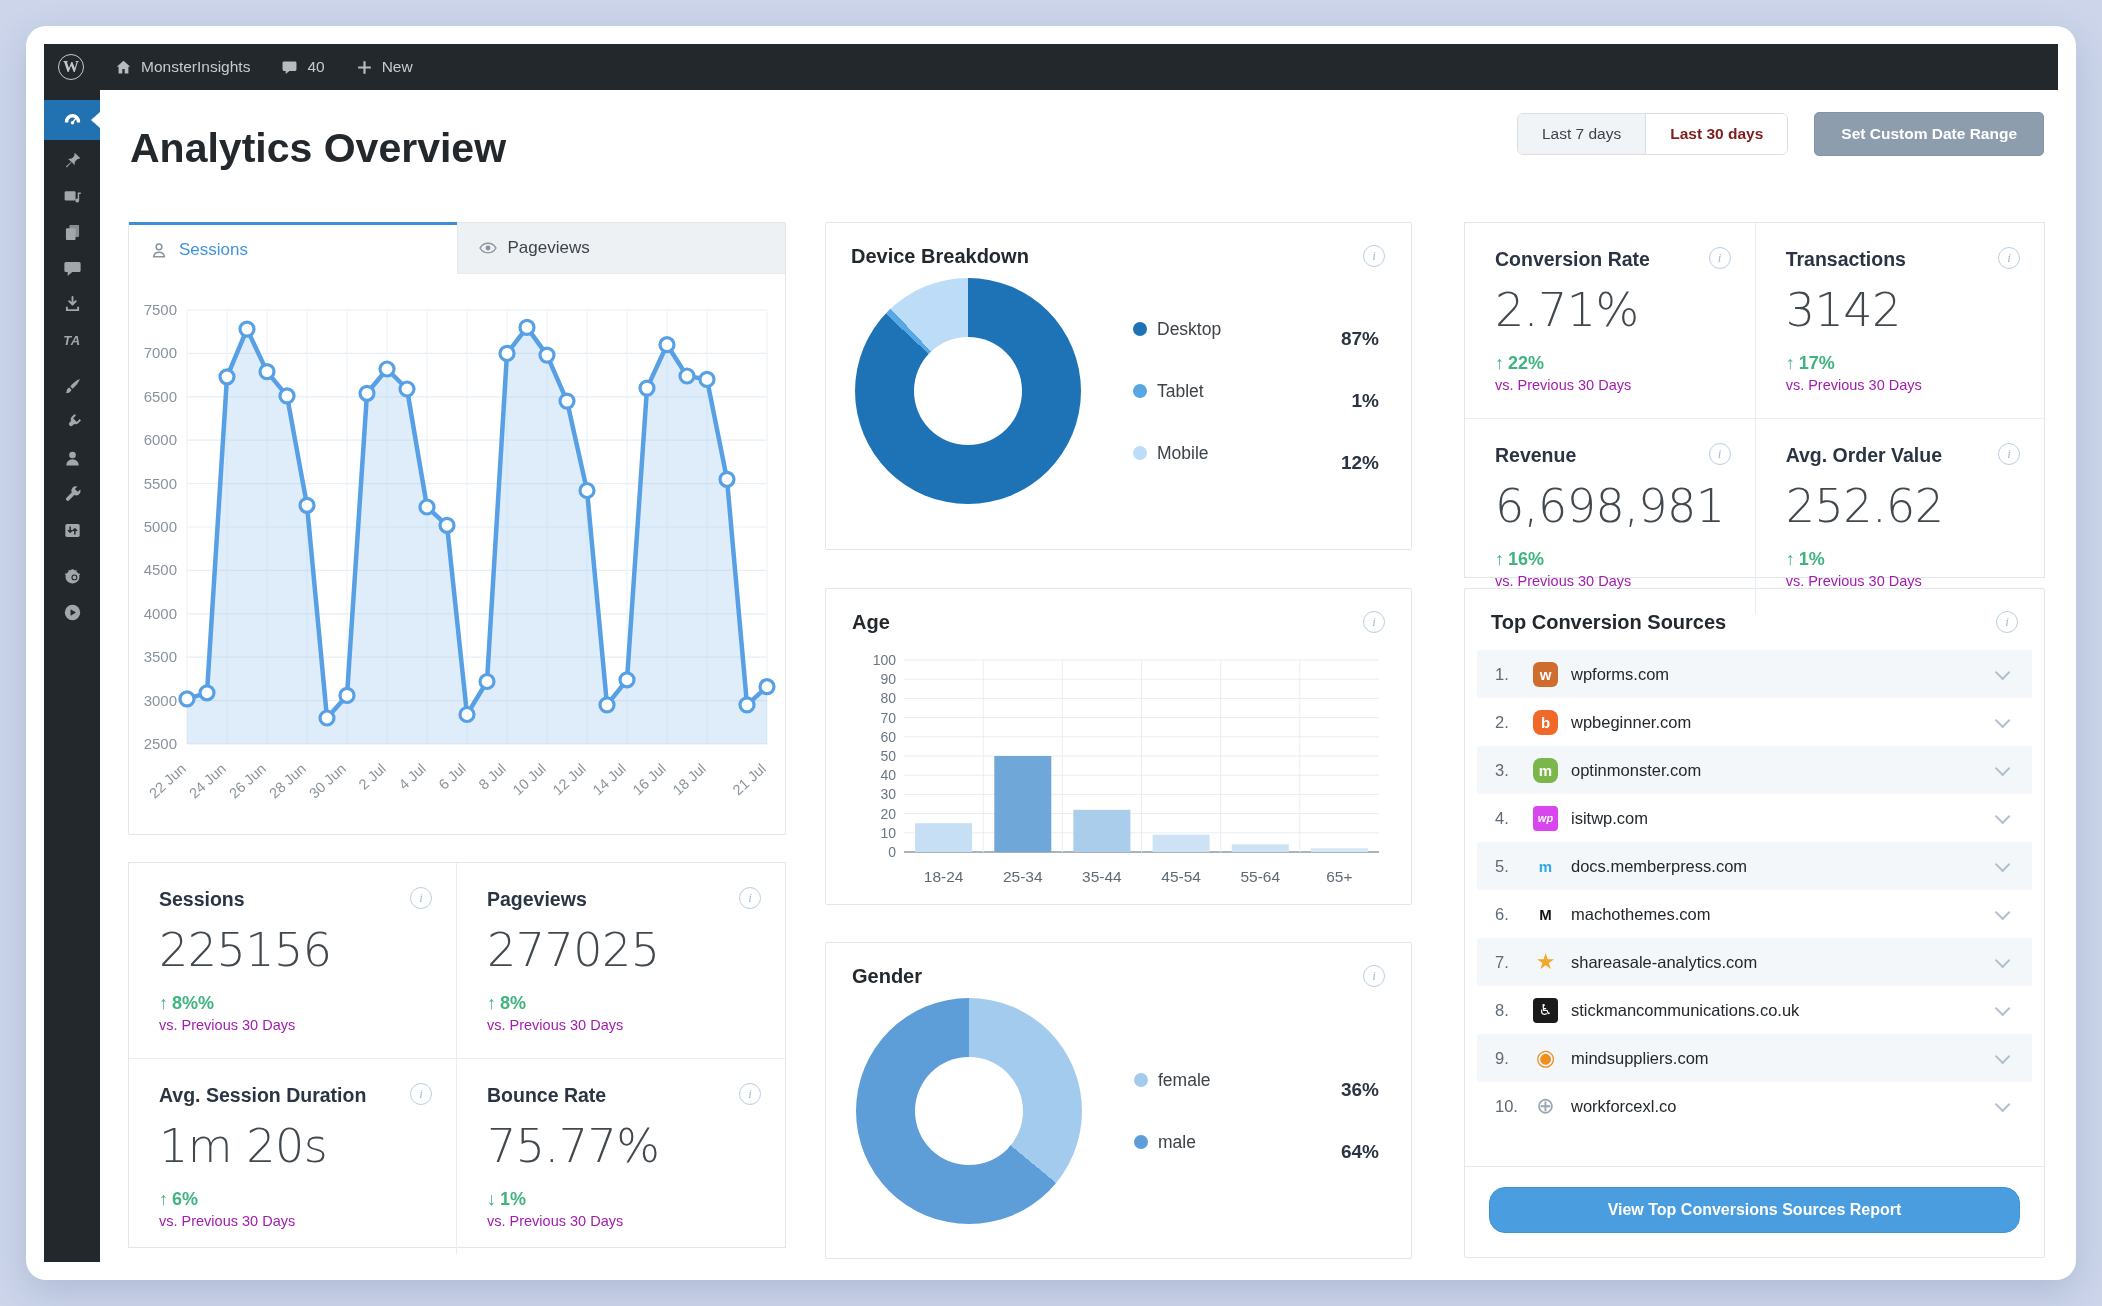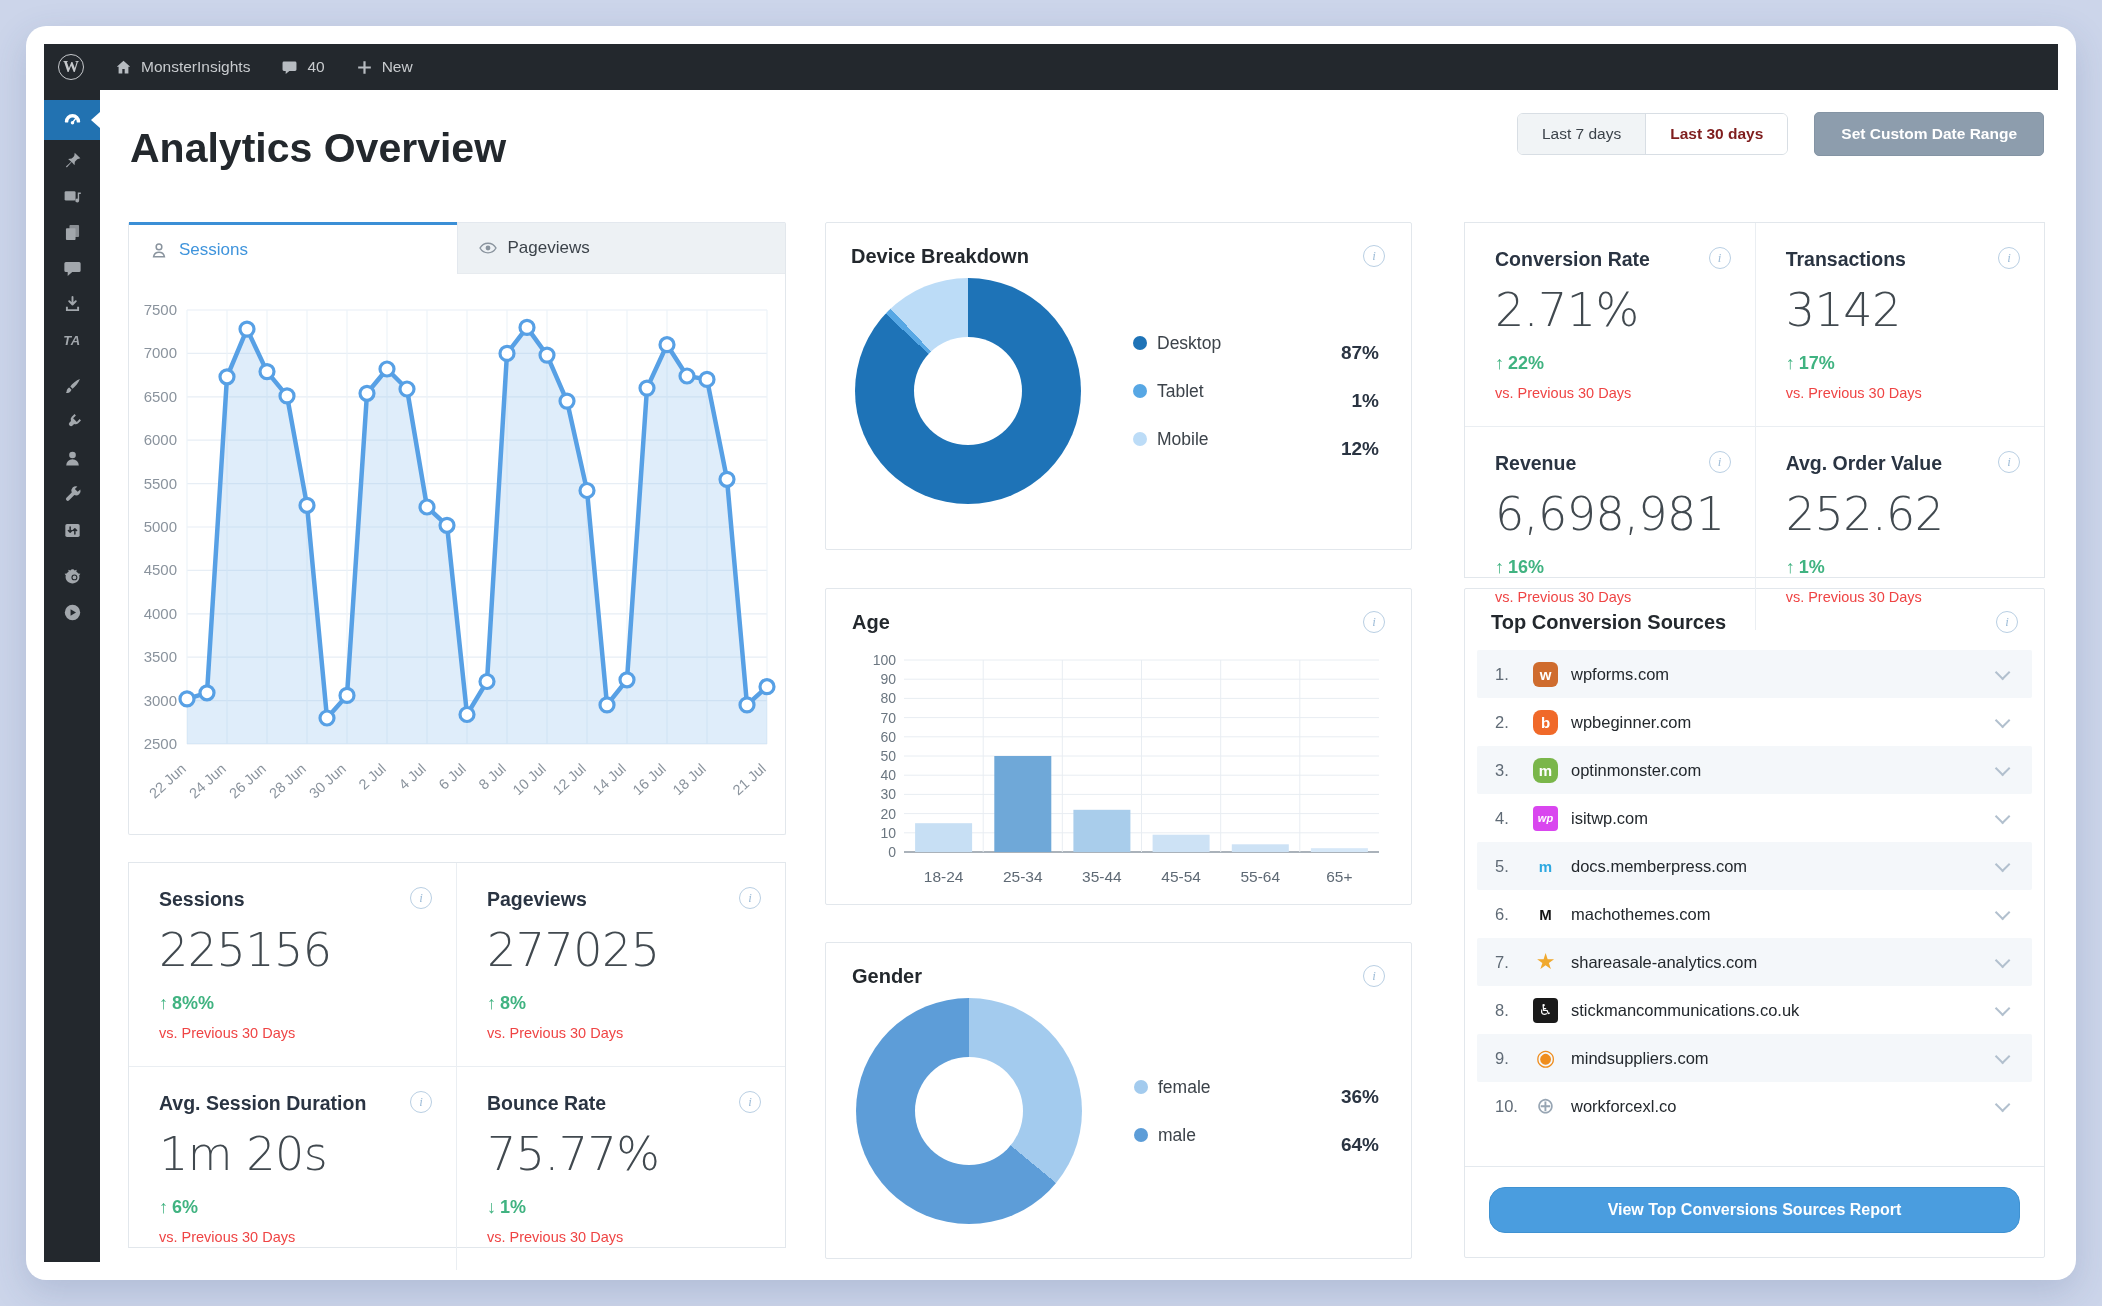--- a/index.html
+++ b/index.html
@@ -103,40 +103,40 @@
   .stat-cell { position:relative; padding:25px 30px; border-right:1px solid #eaeef2; border-bottom:1px solid #eaeef2; }
   .stat-cell:nth-child(even) { border-right:none; }
   .stat-cell:nth-child(n+3) { border-bottom:none; }
   .stat-label { font-size:19.5px; font-weight:700; color:#2a3442; }
   .stat-value {
     margin-top:12px; font-size:46px; font-weight:200; color:#41494f;
     font-family:"DejaVu Sans","Liberation Sans",sans-serif; letter-spacing:-.5px;
   }
   .stat-delta { margin-top:16px; font-size:18px; font-weight:700; color:#40b381; }
   .stat-delta .arr { margin-right:4px; font-weight:400; }
-  .stat-compare { margin-top:11px; font-size:14.5px; color:#ef4444; }
+  .stat-compare { margin-top:3px; font-size:14.5px; color:#a21caf; }
   .info-i {
     width:22px; height:22px; border:1.5px solid #b9cfe3; border-radius:50%;
     color:#9fbdd8; font-size:13px; font-family:"Liberation Serif",serif; font-style:italic;
     display:flex; align-items:center; justify-content:center; cursor:pointer; flex:none;
   }
   .stat-cell .info-i { position:absolute; right:24px; top:24px; }
 
   
   .mid-panel { padding:22px 26px; }
   .panel-head { display:flex; align-items:flex-start; justify-content:space-between; }
   .panel-title { font-size:20px; font-weight:700; color:#23282d; }
   #device-panel { height:328px; margin-bottom:38px;padding-left:25px; }
   #age-panel    { height:317px; margin-bottom:37px; }
   #gender-panel { height:317px; }
   .donut-body { display:flex; align-items:center; margin-top:10px; }
   .donut { position:relative; width:232px; height:232px; border-radius:50%; flex:none; margin-left:4px; }
   .donut::after { content:''; position:absolute; inset:26%; background:#fff; border-radius:50%; }
   #device-panel .donut, #gender-panel .donut { width:226px; height:226px; }
-  .legend { margin-left:52px; display:flex; flex-direction:column; gap:7px; flex:1; padding-right:6px; }
+  .legend { margin-left:52px; display:flex; flex-direction:column; gap:21px; flex:1; padding-right:6px; }
   .legend-row { display:flex; align-items:center; font-size:17.5px; color:#3c434a; }
   .legend-dot { width:14px; height:14px; border-radius:50%; margin-right:10px; flex:none; }
   .legend-label { flex:1; }
   .legend-value { font-weight:700; font-size:19px; color:#2a3442;margin-top:19px; }
   #age-panel svg text { font-family:"Liberation Sans","DejaVu Sans",sans-serif; }
   #age-chart { margin-top:14px; }
 
   
   .sources-panel { margin-top:10px; height:670px; display:flex; flex-direction:column; }
   .sources-head { padding:22px 26px 16px 26px; display:flex; justify-content:space-between; align-items:flex-start; }

